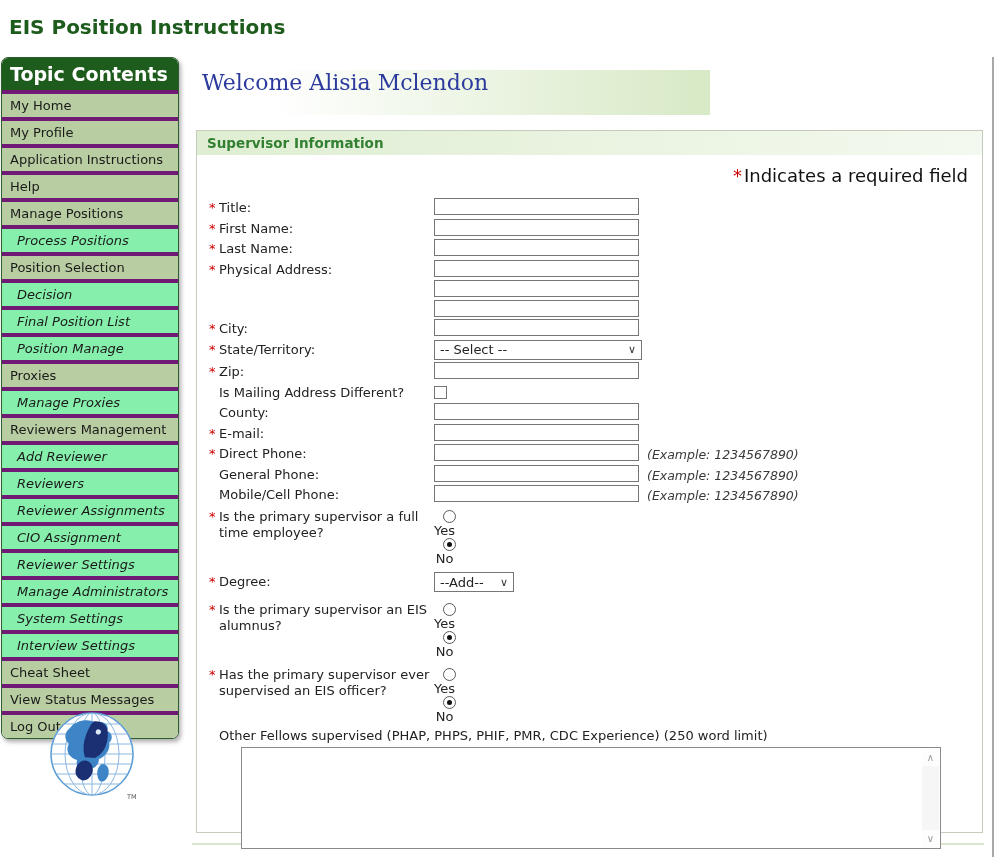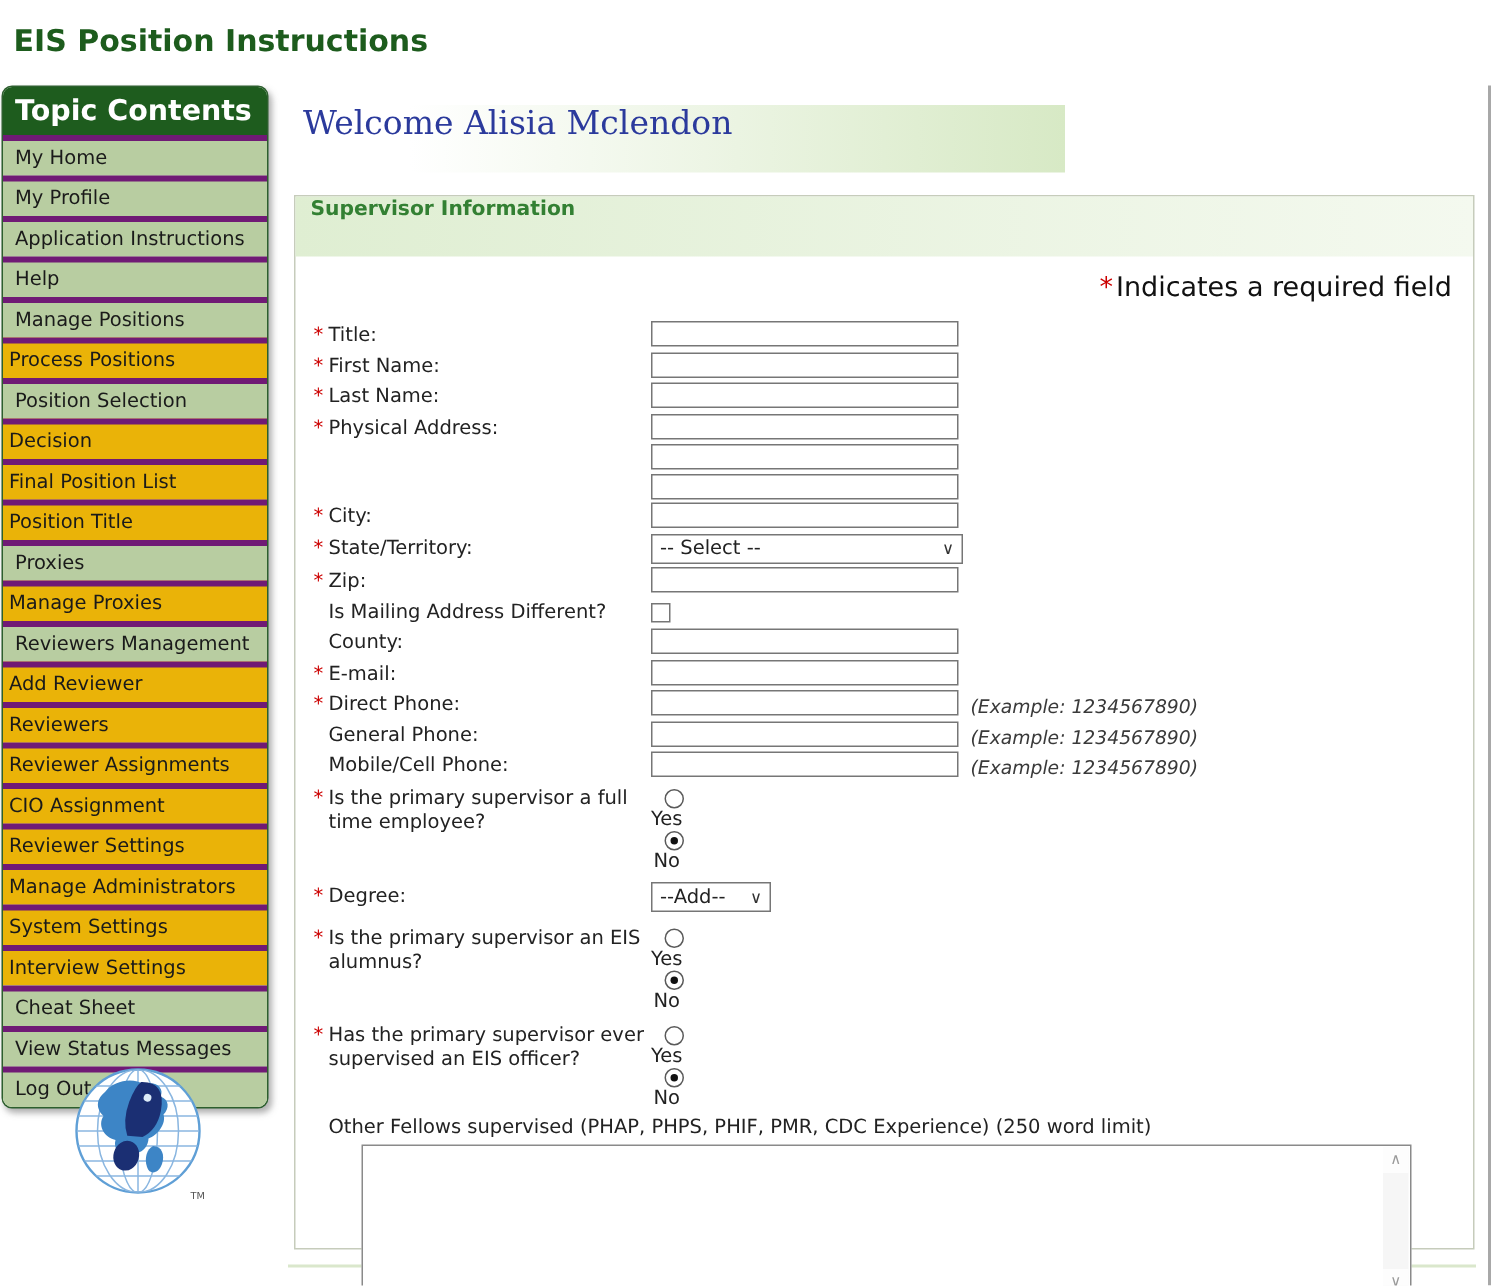--- a/index.html
+++ b/index.html
@@ -13,35 +13,35 @@
   .page-title { position:absolute; left:9px; top:15px; font-size:20px; font-weight:bold; color:#1d5c1d; }
   .right-edge { position:absolute; left:992px; top:57px; width:2px; height:800px; background:#a8a8a8; }
   .wrapper-bottom { position:absolute; left:192px; top:843px; width:792px; height:2px; background:#dae7cc; }
 
   
   .sidebar { position:absolute; left:1px; top:57px; width:178px; background:#fff;
     border:1px solid #2d5f2e; border-radius:7px; overflow:hidden;
     box-shadow:2px 3px 4px rgba(110,110,110,.55); }
   .side-header { background:#1e5c1e; color:#fff; font-weight:bold; font-size:19px; padding:5px 8px; }
   .side-item { padding:4px 8px; background:#b8cda1; border-top:4px solid #701a75; color:#1a1a1a; cursor:pointer; }
-  .side-item.lvl1 { background:#eab308; padding-left:4px; }
+  .side-item.lvl1 { background:#86efac; padding-left:15px;font-style:italic; }
 
   
   .logo { position:absolute; left:42px; top:706px; width:102px; height:104px; }
 
   
   .banner { position:absolute; left:196px; top:70px; width:514px; height:45px;
     background:linear-gradient(to right,#ffffff 15%,#d7e9c5 100%); display:flex; align-items:flex-start; }
   .banner-text { font-family:"DejaVu Serif","Liberation Serif",serif; font-size:22px; color:#2b3a9c; padding-left:6px; }
 
   
   .panel { position:absolute; left:196px; top:130px; width:787px; height:703px;
     border:1px solid #c6ccbb; background:#fff; }
-  .panel-header { height:40px; background:linear-gradient(to right,#dfeed2,#f4f9ef);
-    display:flex; align-items:flex-start; padding-left:10px; }
+  .panel-header { height:24px; background:linear-gradient(to right,#dfeed2,#f4f9ef);
+    display:flex; align-items:center; padding-left:10px; }
   .panel-header-text { color:#338033; font-weight:bold; font-size:13.5px; }
   .req-note { text-align:right; padding:10px 14px 0 0; font-size:18px; color:#111; }
   .req { color:#cc0000; padding-right:2px; }
 
   .form-area { padding:12px 0 0 12px; }
   .frow { display:flex; align-items:flex-start; margin-bottom:2.5px; }
   .flabel { width:225px; display:flex; line-height:16px; padding-top:2px; }
   .fstar { width:10px; color:#cc0000; flex:0 0 10px; }
   .ftext { flex:1; color:#222; }
   input.txt { width:205px; height:17px; border:1px solid #767676; background:#fff;
@@ -87,21 +87,21 @@
   <div class="side-header">Topic Contents</div>
   <div class="side-item lvl0"><span>My Home</span></div>
   <div class="side-item lvl0"><span>My Profile</span></div>
   <div class="side-item lvl0"><span>Application Instructions</span></div>
   <div class="side-item lvl0"><span>Help</span></div>
   <div class="side-item lvl0"><span>Manage Positions</span></div>
   <div class="side-item lvl1"><span>Process Positions</span></div>
   <div class="side-item lvl0"><span>Position Selection</span></div>
   <div class="side-item lvl1"><span>Decision</span></div>
   <div class="side-item lvl1"><span>Final Position List</span></div>
-  <div class="side-item lvl1"><span>Position Title</span></div>
+  <div class="side-item lvl1"><span>Position Manage</span></div>
   <div class="side-item lvl0"><span>Proxies</span></div>
   <div class="side-item lvl1"><span>Manage Proxies</span></div>
   <div class="side-item lvl0"><span>Reviewers Management</span></div>
   <div class="side-item lvl1"><span>Add Reviewer</span></div>
   <div class="side-item lvl1"><span>Reviewers</span></div>
   <div class="side-item lvl1"><span>Reviewer Assignments</span></div>
   <div class="side-item lvl1"><span>CIO Assignment</span></div>
   <div class="side-item lvl1"><span>Reviewer Settings</span></div>
   <div class="side-item lvl1"><span>Manage Administrators</span></div>
   <div class="side-item lvl1"><span>System Settings</span></div>

